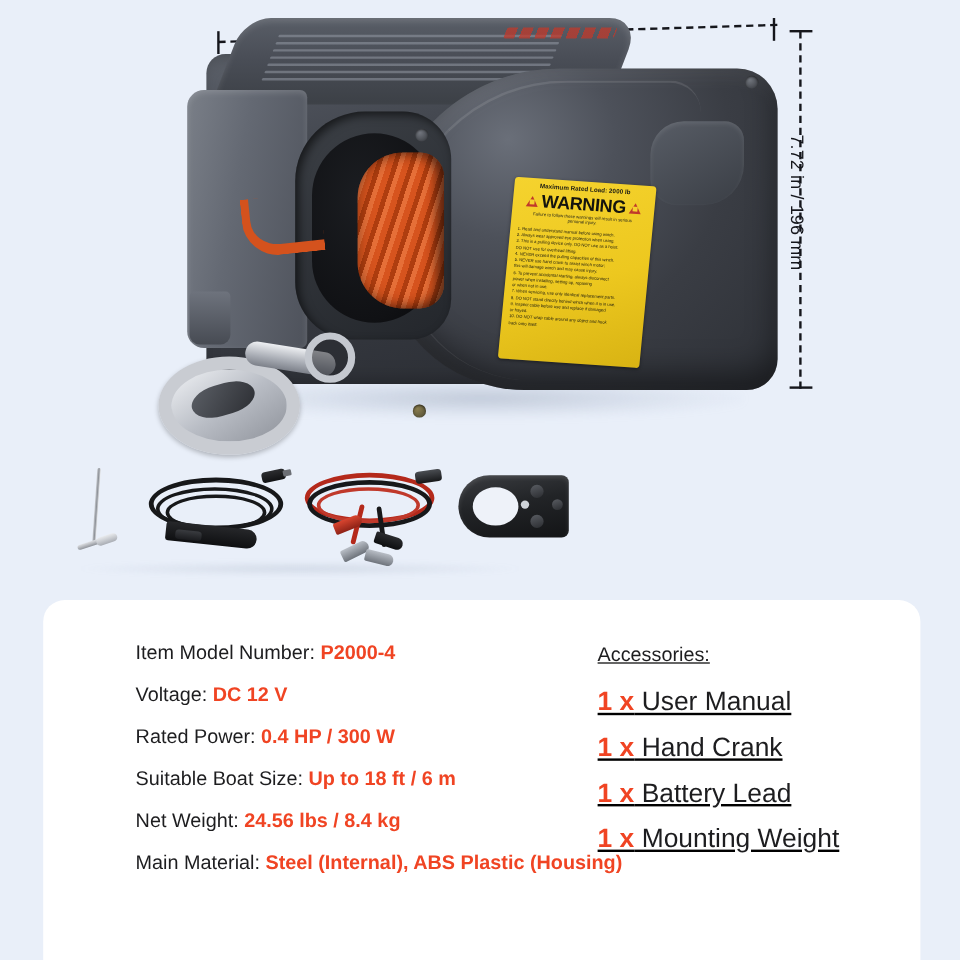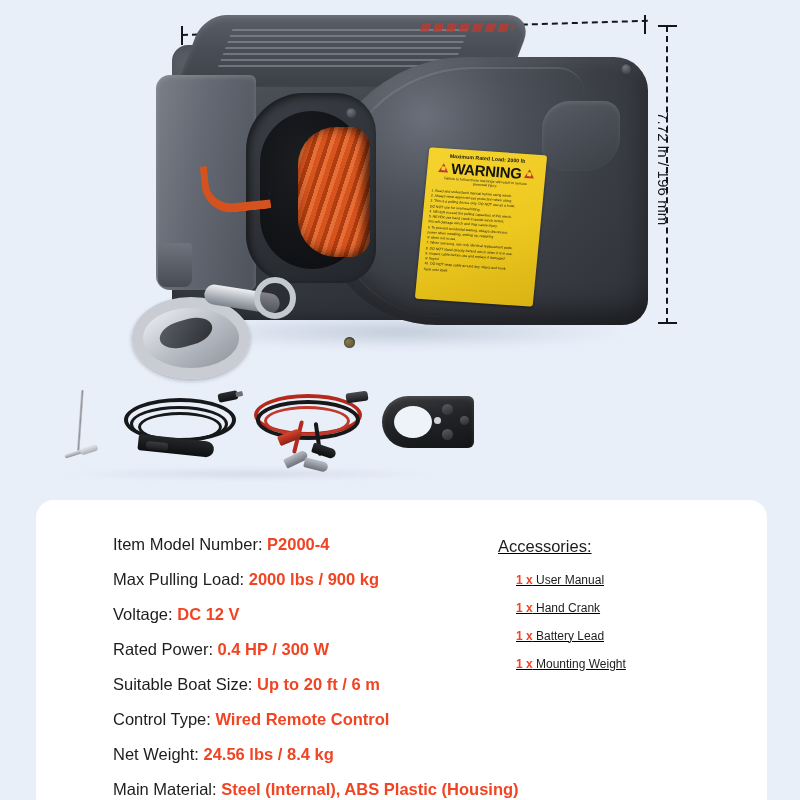--- a/index.html
+++ b/index.html
@@ -296,21 +296,21 @@
   .spec-cols{position:absolute;left:0;top:12px;width:100%;height:100%;}
   .spec-list{position:absolute;left:77px;top:24px;width:430px;}
   .spec-row{
     font-size:16.5px;line-height:1;margin-bottom:18.5px;color:#1d1d1f;white-space:nowrap;
   }
   .spec-row .lbl{font-weight:400;color:#1d1d1f;}
   .spec-row .val{font-weight:bold;color:#F04423;}
 
   .acc-block{position:absolute;left:462px;top:26px;width:250px;text-decoration:underline;}
   .acc-title{font-size:16.5px;color:#1d1d1f;margin-bottom:19px;line-height:1;}
-  .acc-item{font-size:12px;line-height:1;margin-bottom:16px;color:#1d1d1f;white-space:nowrap;margin-left:18px;}
+  .acc-item{font-size:22px;line-height:1;margin-bottom:16px;color:#1d1d1f;white-space:nowrap;}
   .acc-item .qty{font-weight:bold;color:#F04423;}
   .acc-item .nm{font-weight:400;color:#1d1d1f;}
 </style>
 </head>
 <body>
 
 <div id="photo-stage">
 
   <div class="dim-line-h">
     <div class="cap-l"></div>
@@ -431,25 +431,23 @@
       <div class="hole h3"></div>
       <div class="hole h4"></div>
     </div>
   </div>
 </div>
 
 <div id="spec-card">
   <div class="spec-cols">
     <div class="spec-list" id="spec-list">
         <div class="spec-row"><span class="lbl">Item Model Number:</span><span class="val"> P2000-4</span></div>
-        <div class="spec-row"><span class="lbl">Max Pulling Load:</span><span class="val"> 2000 lbs / 900 kg</span></div>
         <div class="spec-row"><span class="lbl">Voltage:</span><span class="val"> DC 12 V</span></div>
         <div class="spec-row"><span class="lbl">Rated Power:</span><span class="val"> 0.4 HP / 300 W</span></div>
-        <div class="spec-row"><span class="lbl">Suitable Boat Size:</span><span class="val"> Up to 20 ft / 6 m</span></div>
-        <div class="spec-row"><span class="lbl">Control Type:</span><span class="val"> Wired Remote Control</span></div>
+        <div class="spec-row"><span class="lbl">Suitable Boat Size:</span><span class="val"> Up to 18 ft / 6 m</span></div>
         <div class="spec-row"><span class="lbl">Net Weight:</span><span class="val"> 24.56 lbs / 8.4 kg</span></div>
         <div class="spec-row"><span class="lbl">Main Material:</span><span class="val"> Steel (Internal), ABS Plastic (Housing)</span></div>
       </div>
 
     <div class="acc-block">
       <div class="acc-title">Accessories:</div>
       <div id="acc-items">
           <div class="acc-item"><span class="qty">1 x</span><span class="nm"> User Manual</span></div>
           <div class="acc-item"><span class="qty">1 x</span><span class="nm"> Hand Crank</span></div>
           <div class="acc-item"><span class="qty">1 x</span><span class="nm"> Battery Lead</span></div>

